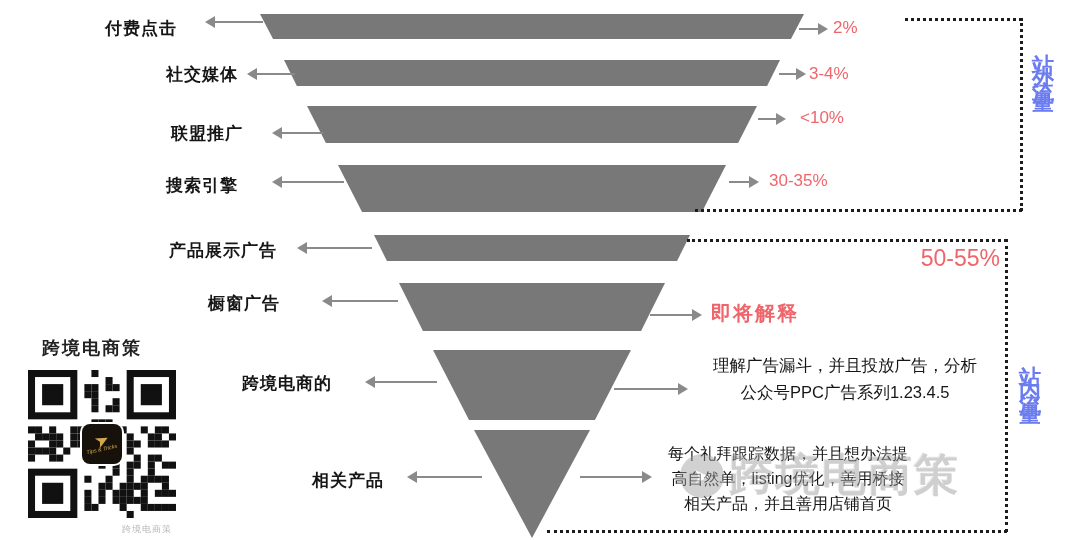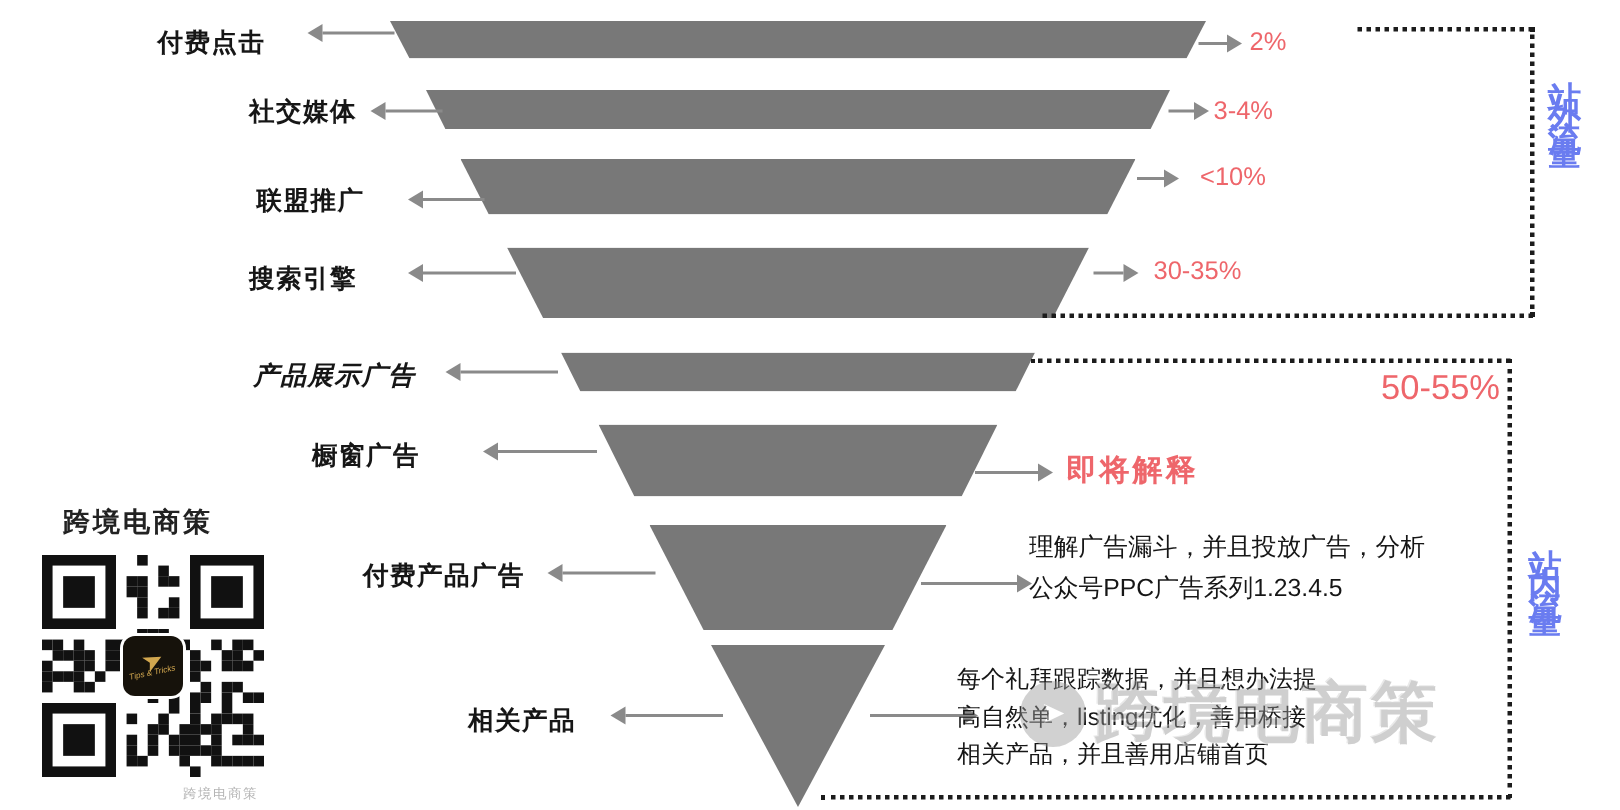--- a/index.html
+++ b/index.html
@@ -36,21 +36,21 @@
   #ra4{left:729px;top:181px;width:20px;}
   #ra6{left:650px;top:314px;width:42px;}
   #ra7{left:614px;top:388px;width:64px;}
   #ra8{left:580px;top:476px;width:62px;}
   
   .lvl{position:absolute;font-size:17px;font-weight:600;color:#161616;white-space:nowrap;letter-spacing:1px;}
   #l1{left:105px;top:17px;}
   #l2{left:166px;top:63px;}
   #l3{left:171px;top:122px;text-align:center;}
   #l4{left:166px;top:174px;}
-  #l5{left:169px;top:239px;font-style:italic;}
+  #l5{left:169px;top:239px;}
   #l6{left:208px;top:292px;}
   #l7{left:242px;top:372px;}
   #l8{left:312px;top:469px;}
   
   .pct{position:absolute;font-size:17px;color:#ee666b;white-space:nowrap;}
   #p1{left:833px;top:18px;}
   #p2{left:809px;top:64px;}
   #p3{left:800px;top:108px;}
   #p4{left:769px;top:171px;}
   #share{position:absolute;left:890px;top:245px;width:110px;text-align:right;font-size:23px;color:#ee666b;}
@@ -62,21 +62,21 @@
   #d1b{left:1020px;top:18px;height:193px;}
   #d1c{left:695px;top:209px;width:327px;}
   #d2a{left:687px;top:239px;width:320px;}
   #d2b{left:1005px;top:239px;height:293px;}
   #d2c{left:547px;top:530px;width:460px;}
   
   .side{position:absolute;writing-mode:vertical-rl;text-orientation:upright;font-size:22px;font-weight:600;color:#6a7cf0;letter-spacing:13px;}
   #side-off{left:1028px;top:36px;}
   #side-on{left:1015px;top:348px;}
   
-  .note{position:absolute;text-align:left;color:#161616;font-weight:500;}
+  .note{position:absolute;text-align:center;color:#161616;font-weight:500;}
   #note1{left:686px;top:352px;width:318px;font-size:16.5px;line-height:27px;}
   #note2{left:638px;top:441px;width:300px;font-size:16px;line-height:25px;}
   
   #qr-title{position:absolute;left:42px;top:336px;font-size:18px;font-weight:600;color:#222;letter-spacing:2px;}
   #qr-box{position:absolute;left:28px;top:370px;width:148px;height:148px;}
   #qr-box svg{display:block;}
   #qr-logo{position:absolute;left:82px;top:424px;width:40px;height:40px;background:#16120b;border-radius:8px;box-shadow:0 0 0 2px #fff;display:flex;align-items:center;justify-content:center;flex-direction:column;}
   #qr-logo .gold-arrow{color:#d2a74f;font-size:17px;transform:rotate(-28deg);line-height:10px;}
   #qr-logo .logo-txt{color:#d2a74f;font-size:5.5px;font-style:italic;transform:rotate(-12deg);white-space:nowrap;}
   #qr-micro{position:absolute;left:122px;top:523px;font-size:9px;color:#b5b5b5;letter-spacing:1px;}
@@ -115,21 +115,21 @@
   <div class="arr hr" id="ra6"></div>
   <div class="arr hr" id="ra7"></div>
   <div class="arr hr" id="ra8"></div>
 
   <div class="lvl" id="l1">付费点击</div>
   <div class="lvl" id="l2">社交媒体</div>
   <div class="lvl" id="l3">联盟推广</div>
   <div class="lvl" id="l4">搜索引擎</div>
   <div class="lvl" id="l5">产品展示广告</div>
   <div class="lvl" id="l6">橱窗广告</div>
-  <div class="lvl" id="l7">付费产品广告</div>
+  <div class="lvl" id="l7">跨境电商的</div>
   <div class="lvl" id="l8">相关产品</div>
 
   <div class="pct" id="p1">2%</div>
   <div class="pct" id="p2">3-4%</div>
   <div class="pct" id="p3">&lt;10%</div>
   <div class="pct" id="p4">30-35%</div>
   <div id="share">50-55%</div>
   <div id="soon">即将解释</div>
 
   <div class="dh" id="d1a"></div>

